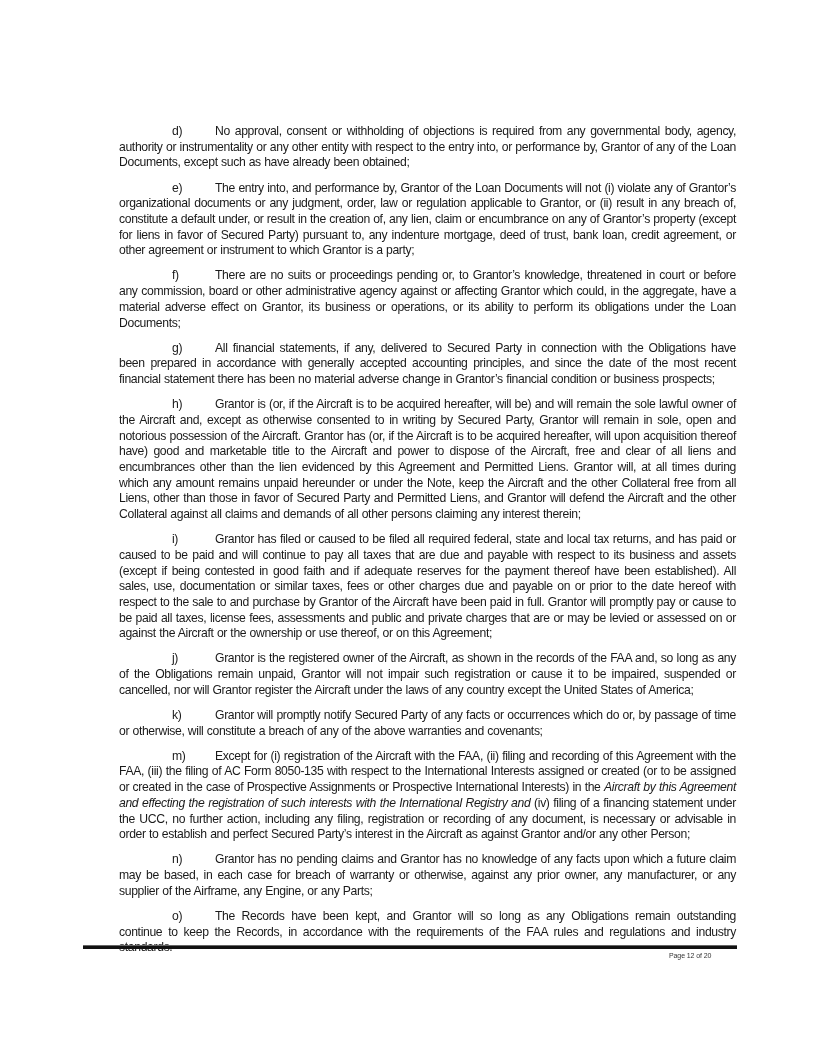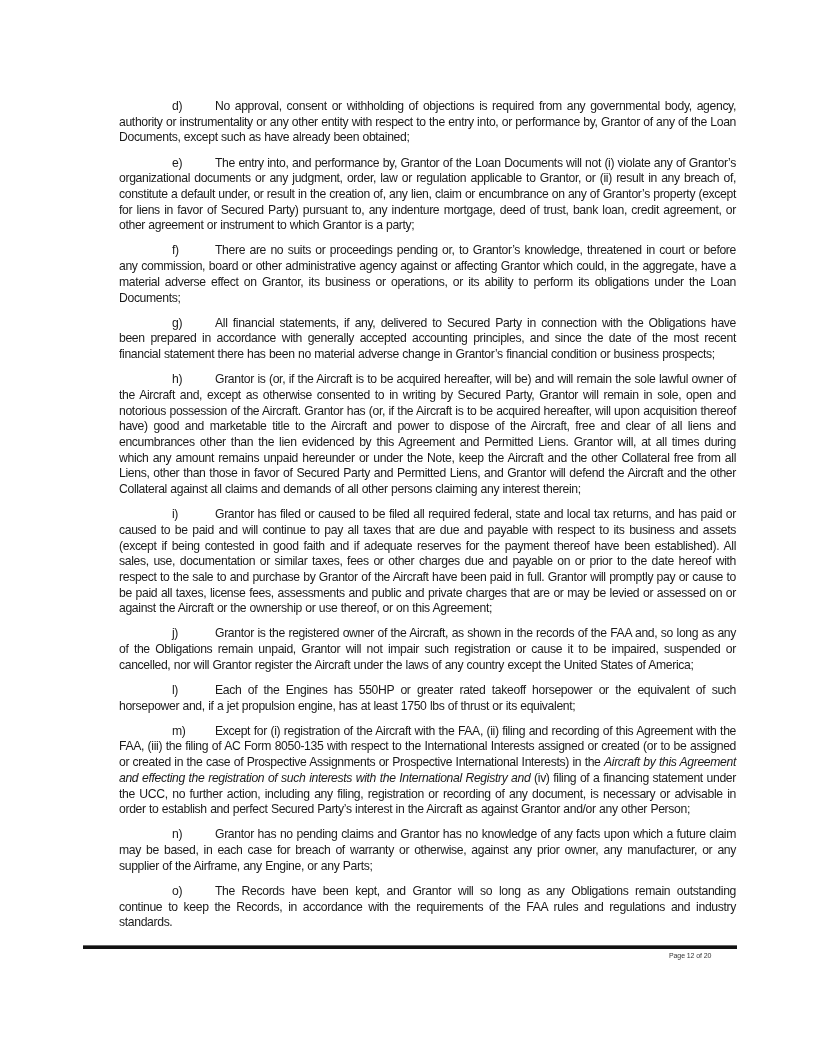--- a/index.html
+++ b/index.html
@@ -1,18 +1,18 @@
 <!DOCTYPE html>
 <html><head>
   <meta charset="utf-8">
   <style>
     html, body { margin: 0; padding: 0; background: #ffffff; }
     body { width: 816px; height: 1056px; position: relative; overflow: hidden; }
     .page {
-      position: absolute; left: 119px; top: 99px; width: 617px;
+      position: absolute; left: 119px; top: 124px; width: 617px;
       font-family: "Liberation Sans", sans-serif;
       font-size: 12.2px; line-height: 15.7px; color: #1a1a1a;
     }
     .para {
       margin: 0 0 9.4px 0; text-align: justify; text-indent: 53px;
       transform-origin: left top;
     }
     .para .label { display: inline-block; width: 43px; text-indent: 0; }
     .para .italic { font-style: italic; margin-top: 24px; }
     .inner { letter-spacing: -0.35px; word-spacing: 0.3px; }
@@ -34,21 +34,21 @@
 <body>
 
 <div class="page">
   <p class="para inner"><span class="label">d)</span><span>No approval, consent or withholding of objections is required from any governmental body, agency, authority or instrumentality or any other entity with respect to the entry into, or performance by, Grantor of any of the Loan Documents, except such as have already been obtained;</span></p>
   <p class="para inner"><span class="label">e)</span><span>The entry into, and performance by, Grantor of the Loan Documents will not (i) violate any of Grantor’s organizational documents or any judgment, order, law or regulation applicable to Grantor, or (ii) result in any breach of, constitute a default under, or result in the creation of, any lien, claim or encumbrance on any of Grantor’s property (except for liens in favor of Secured Party) pursuant to, any indenture mortgage, deed of trust, bank loan, credit agreement, or other agreement or instrument to which Grantor is a party;</span></p>
   <p class="para inner"><span class="label">f)</span><span>There are no suits or proceedings pending or, to Grantor’s knowledge, threatened in court or before any commission, board or other administrative agency against or affecting Grantor which could, in the aggregate, have a material adverse effect on Grantor, its business or operations, or its ability to perform its obligations under the Loan Documents;</span></p>
   <p class="para inner"><span class="label">g)</span><span>All financial statements, if any, delivered to Secured Party in connection with the Obligations have been prepared in accordance with generally accepted accounting principles, and since the date of the most recent financial statement there has been no material adverse change in Grantor’s financial condition or business prospects;</span></p>
   <p class="para inner"><span class="label">h)</span><span>Grantor is (or, if the Aircraft is to be acquired hereafter, will be) and will remain the sole lawful owner of the Aircraft and, except as otherwise consented to in writing by Secured Party, Grantor will remain in sole, open and notorious possession of the Aircraft. Grantor has (or, if the Aircraft is to be acquired hereafter, will upon acquisition thereof have) good and marketable title to the Aircraft and power to dispose of the Aircraft, free and clear of all liens and encumbrances other than the lien evidenced by this Agreement and Permitted Liens. Grantor will, at all times during which any amount remains unpaid hereunder or under the Note, keep the Aircraft and the other Collateral free from all Liens, other than those in favor of Secured Party and Permitted Liens, and Grantor will defend the Aircraft and the other Collateral against all claims and demands of all other persons claiming any interest therein;</span></p>
   <p class="para inner"><span class="label">i)</span><span>Grantor has filed or caused to be filed all required federal, state and local tax returns, and has paid or caused to be paid and will continue to pay all taxes that are due and payable with respect to its business and assets (except if being contested in good faith and if adequate reserves for the payment thereof have been established). All sales, use, documentation or similar taxes, fees or other charges due and payable on or prior to the date hereof with respect to the sale to and purchase by Grantor of the Aircraft have been paid in full. Grantor will promptly pay or cause to be paid all taxes, license fees, assessments and public and private charges that are or may be levied or assessed on or against the Aircraft or the ownership or use thereof, or on this Agreement;</span></p>
   <p class="para inner"><span class="label">j)</span><span>Grantor is the registered owner of the Aircraft, as shown in the records of the FAA and, so long as any of the Obligations remain unpaid, Grantor will not impair such registration or cause it to be impaired, suspended or cancelled, nor will Grantor register the Aircraft under the laws of any country except the United States of America;</span></p>
-  <p class="para inner"><span class="label">l)</span><span>Each of the Engines has 550HP or greater rated takeoff horsepower or the equivalent of such horsepower and, if a jet propulsion engine, has at least 1750 lbs of thrust or its equivalent;</span></p>
+  <p class="para inner"><span class="label">k)</span><span>Grantor will promptly notify Secured Party of any facts or occurrences which do or, by passage of time or otherwise, will constitute a breach of any of the above warranties and covenants;</span></p>
   <p class="para inner"><span class="label">m)</span><span>Except for (i) registration of the Aircraft with the FAA, (ii) filing and recording of this Agreement with the FAA, (iii) the filing of AC Form 8050-135 with respect to the International Interests assigned or created (or to be assigned or created in the case of Prospective Assignments or Prospective International Interests) in the </span><span class="italic">Aircraft by this Agreement and effecting the registration of such interests with the International Registry and</span><span> (iv) filing of a financing statement under the UCC, no further action, including any filing, registration or recording of any document, is necessary or advisable in order to establish and perfect Secured Party’s interest in the Aircraft as against Grantor and/or any other Person;</span></p>
   <p class="para inner"><span class="label">n)</span><span>Grantor has no pending claims and Grantor has no knowledge of any facts upon which a future claim may be based, in each case for breach of warranty or otherwise, against any prior owner, any manufacturer, or any supplier of the Airframe, any Engine, or any Parts;</span></p>
   <p class="para inner"><span class="label">o)</span><span>The Records have been kept, and Grantor will so long as any Obligations remain outstanding continue to keep the Records, in accordance with the requirements of the FAA rules and regulations and industry standards.</span></p>
 </div>
 
 <div class="footer-rule-thin"></div>
 <div class="footer-rule"></div>
 <div class="page-number">Page 12 of 20</div>
 
 </body></html>

